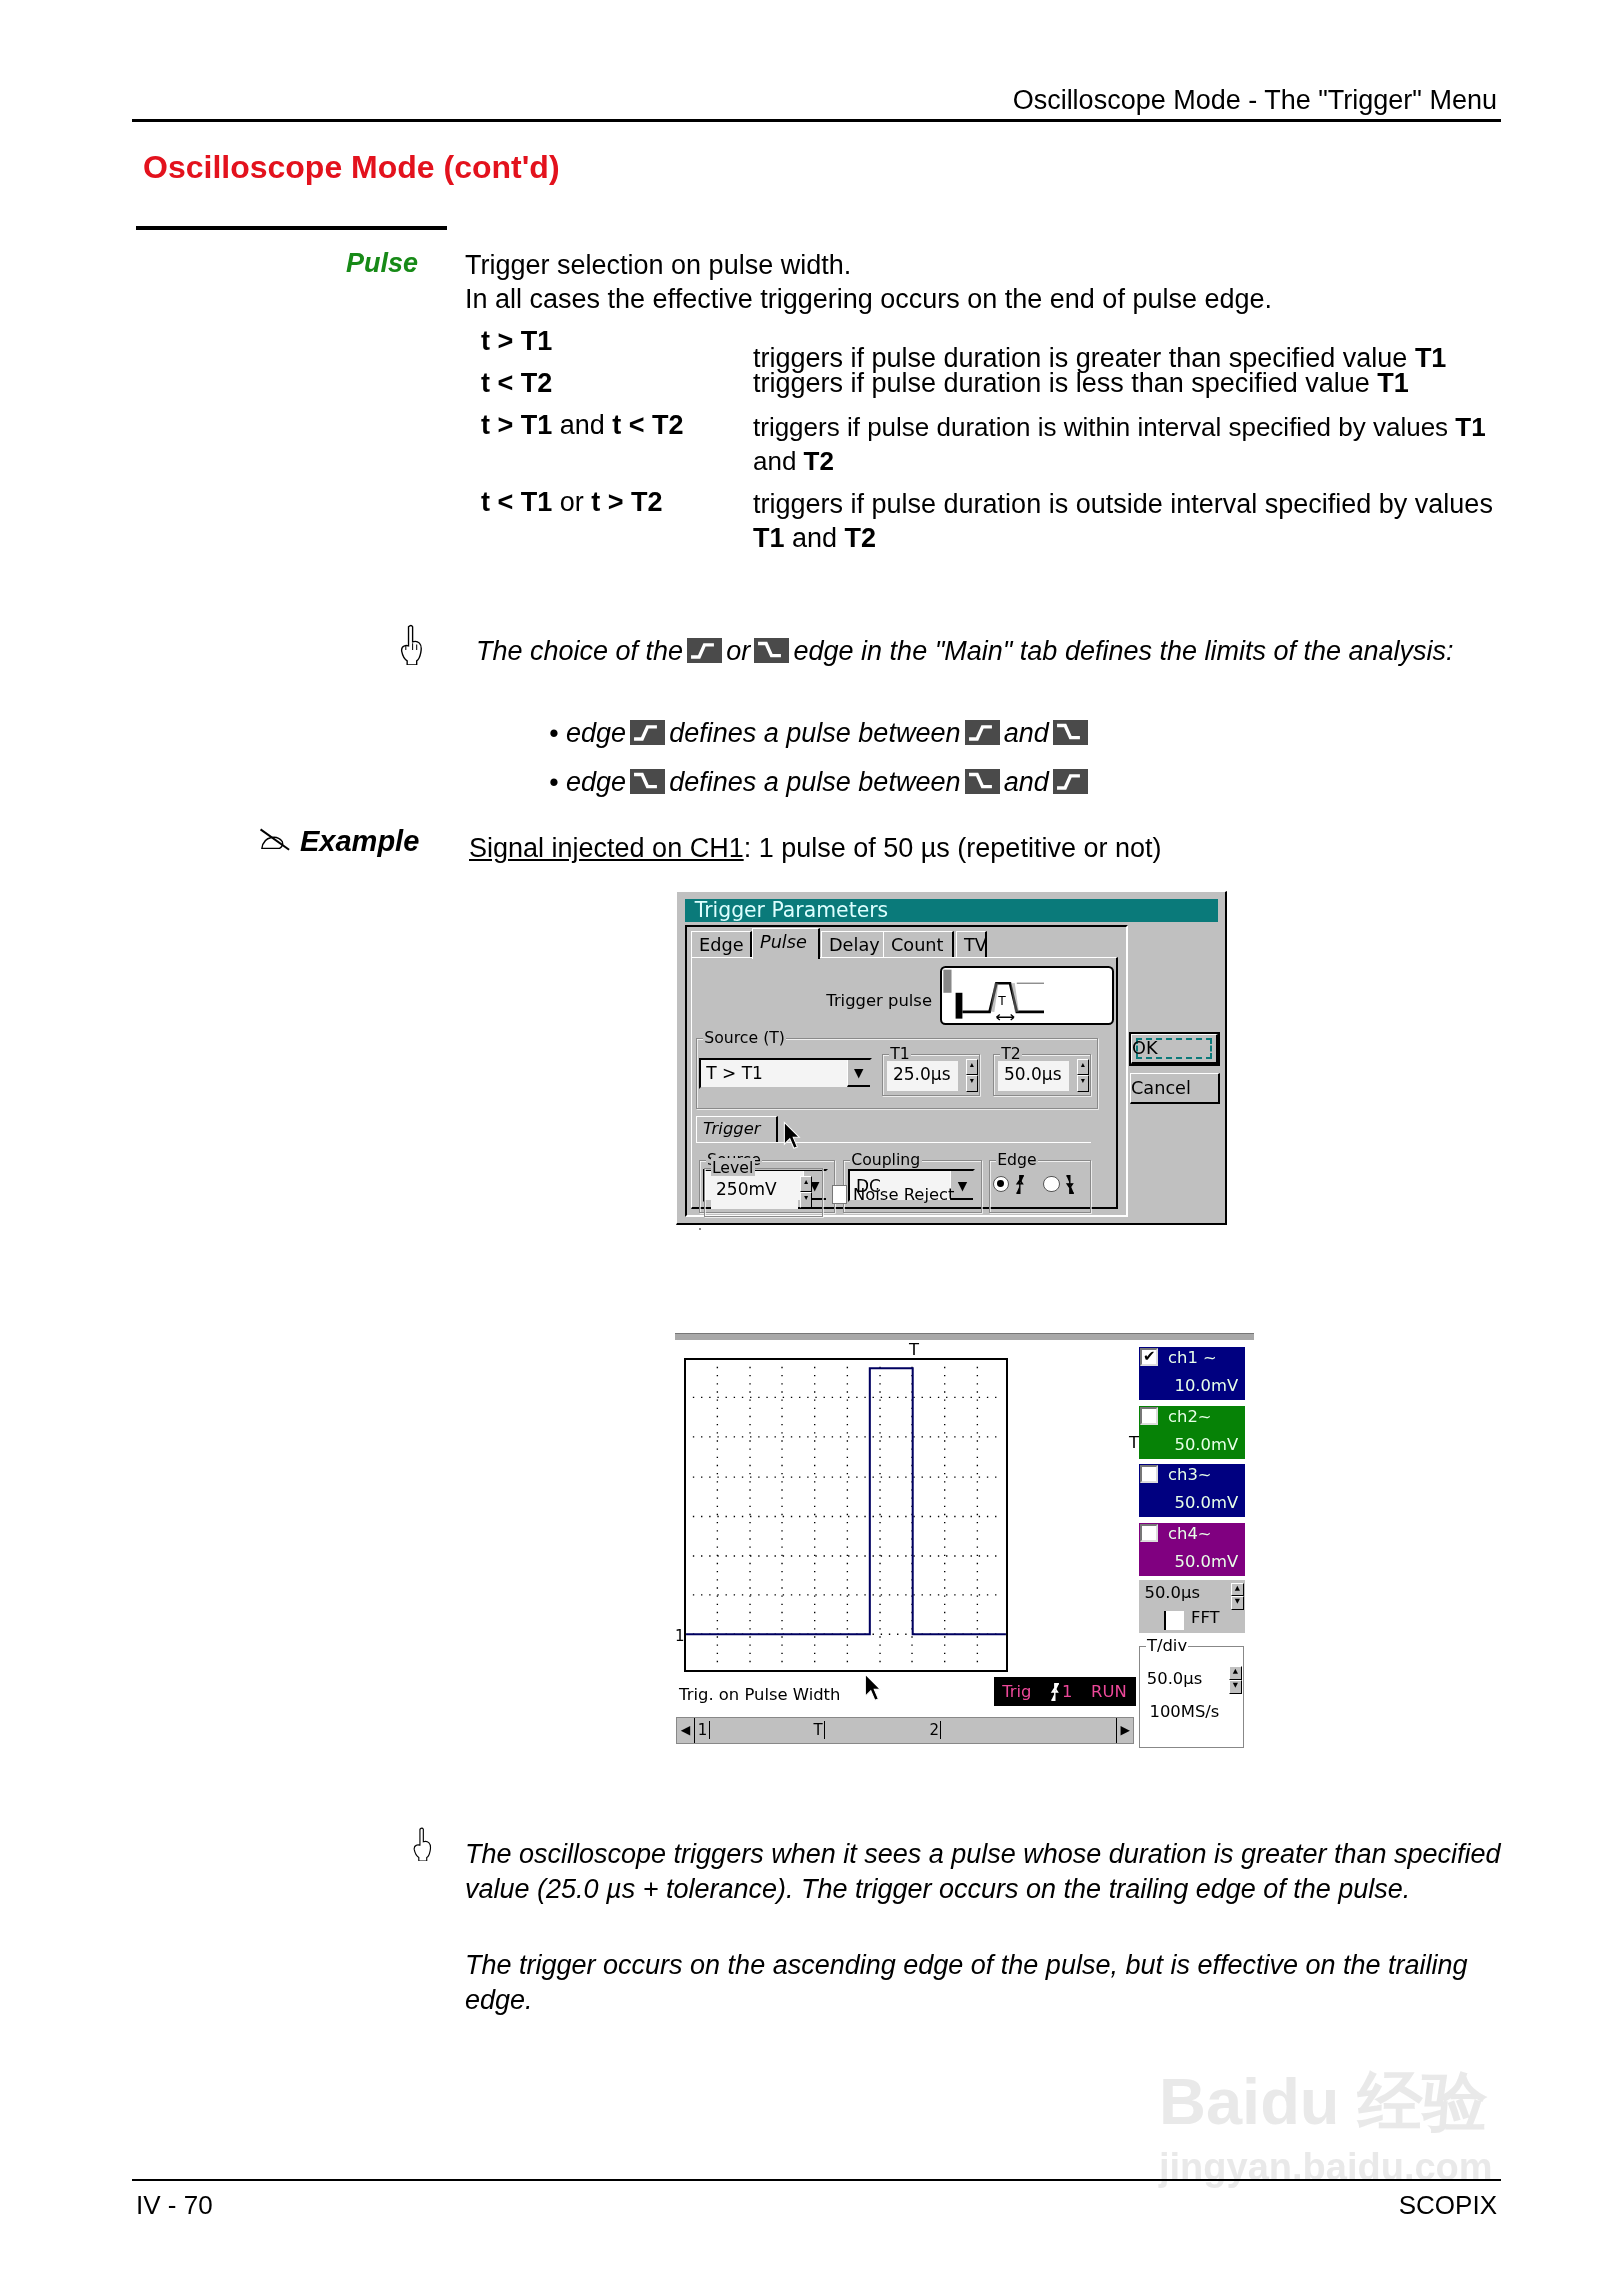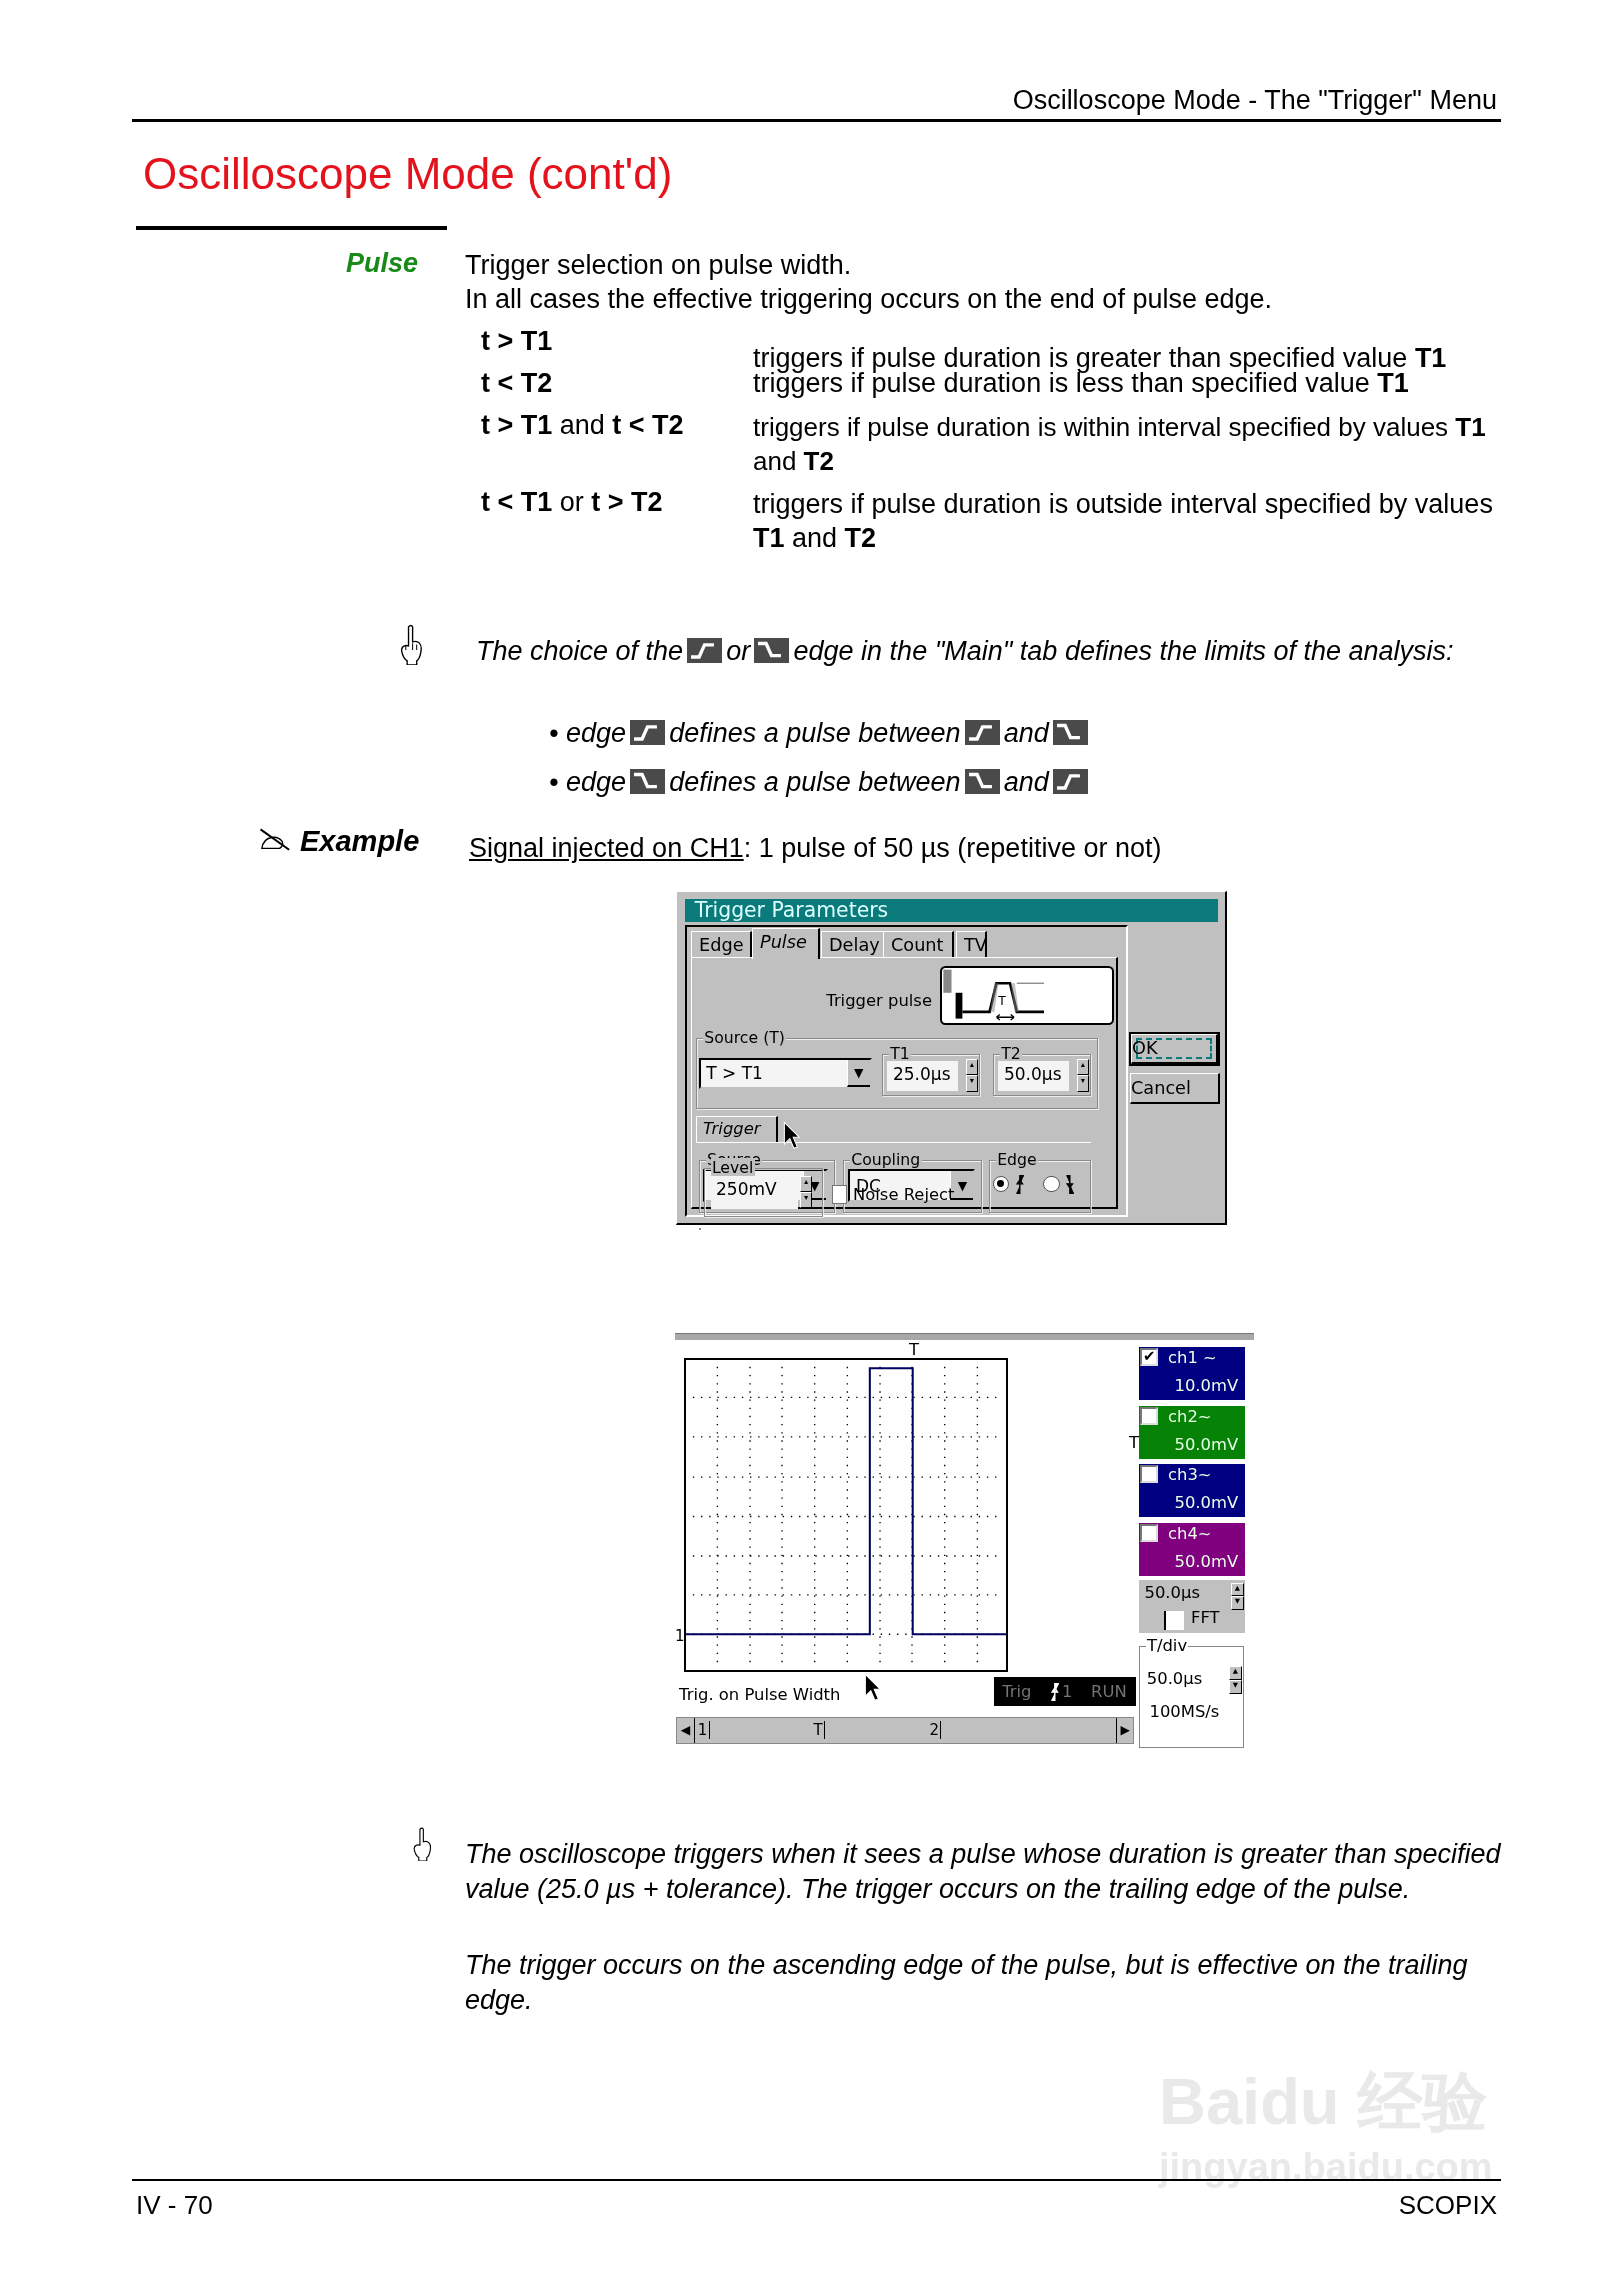--- a/index.html
+++ b/index.html
@@ -3,21 +3,21 @@
 <meta charset="utf-8">
 <style>
   html, body { margin:0; padding:0; background:#ffffff; }
   body { width:1622px; height:2295px; position:relative; overflow:hidden;
          font-family:"Liberation Sans", sans-serif; color:#000; }
   .abs { position:absolute; }
 
   
   .hdr-title { right:125px; top:85px; font-size:27px; }
   .hdr-rule { left:132px; top:119px; width:1369px; height:2.7px; background:#000; }
-  .page-title { left:143px; top:149px; font-size:44px; font-weight:normal; color:#e3121d; }
+  .page-title { left:143px; top:149px; font-size:32px; font-weight:bold; color:#e3121d; }
   .title-rule { left:136px; top:226px; width:311px; height:4.1px; background:#000; }
 
   .section-label { left:346px; top:248px; font-size:27px; font-weight:bold; font-style:italic; color:#178a17; }
   .para { left:465px; font-size:27px; line-height:34px; }
   b { font-weight:bold; }
   .note-text { font-style:italic; font-size:27px; line-height:35px; }
   .edge-ico { display:inline-block; width:35px; height:24.5px; background:#4a4a4a; vertical-align:-2.7px; margin:0 4.1px; position:relative; }
   .edge-ico svg { position:absolute; left:0; top:0; }
   .bullet { font-style:italic; font-size:27px; }
 
@@ -285,21 +285,21 @@
     <span style="position:absolute; left:6.8px; top:22px;">50.0µs</span>
     <div class="spin" style="top:19px; height:13.6px;">▲</div>
     <div class="spin" style="top:33px; height:13.6px;">▼</div>
     <span style="position:absolute; left:9.5px; top:55px;">100MS/s</span>
   </div>
 
   <div class="status-bar" style="left:4.1px; top:353px;">Trig.  on  Pulse  Width</div>
   <svg style="position:absolute; left:189px; top:341px;" width="17.7" height="30" viewBox="0 0 26 44">
       <path d="M2 2 L2 34 L10 26 L16 40 L21 38 L15 24 L24 24 Z" fill="#000" stroke="#fff" stroke-width="1.5"></path>
     </svg>
-  <div style="position:absolute; left:319px; top:345px; width:142px; height:29px; background:#000; color:#737373; font-family:'DejaVu Sans',sans-serif; font-size:16.4px; line-height:29px;">
+  <div style="position:absolute; left:319px; top:345px; width:142px; height:29px; background:#000; color:#ec4899; font-family:'DejaVu Sans',sans-serif; font-size:16.4px; line-height:29px;">
     <span style="position:absolute; left:8.2px;">Trig</span>
     <svg style="position:absolute; left:56px; top:4.1px;" width="11" height="22" viewBox="0 0 16 32">
         <path d="M2 28 h5 V4 h6 M7 10 l-4 6 h8z" stroke="#fff" stroke-width="2" fill="#fff"></path>
       </svg>
     <span style="position:absolute; left:68px;">1</span>
     <span style="position:absolute; left:97px;">RUN</span>
   </div>
 
   <div class="scroll">
     <div style="position:absolute; left:0; top:0; width:16.4px; height:24.5px; border-right:1.4px solid #000; text-align:center; font-size:12.3px; line-height:24.5px;">◀</div>

